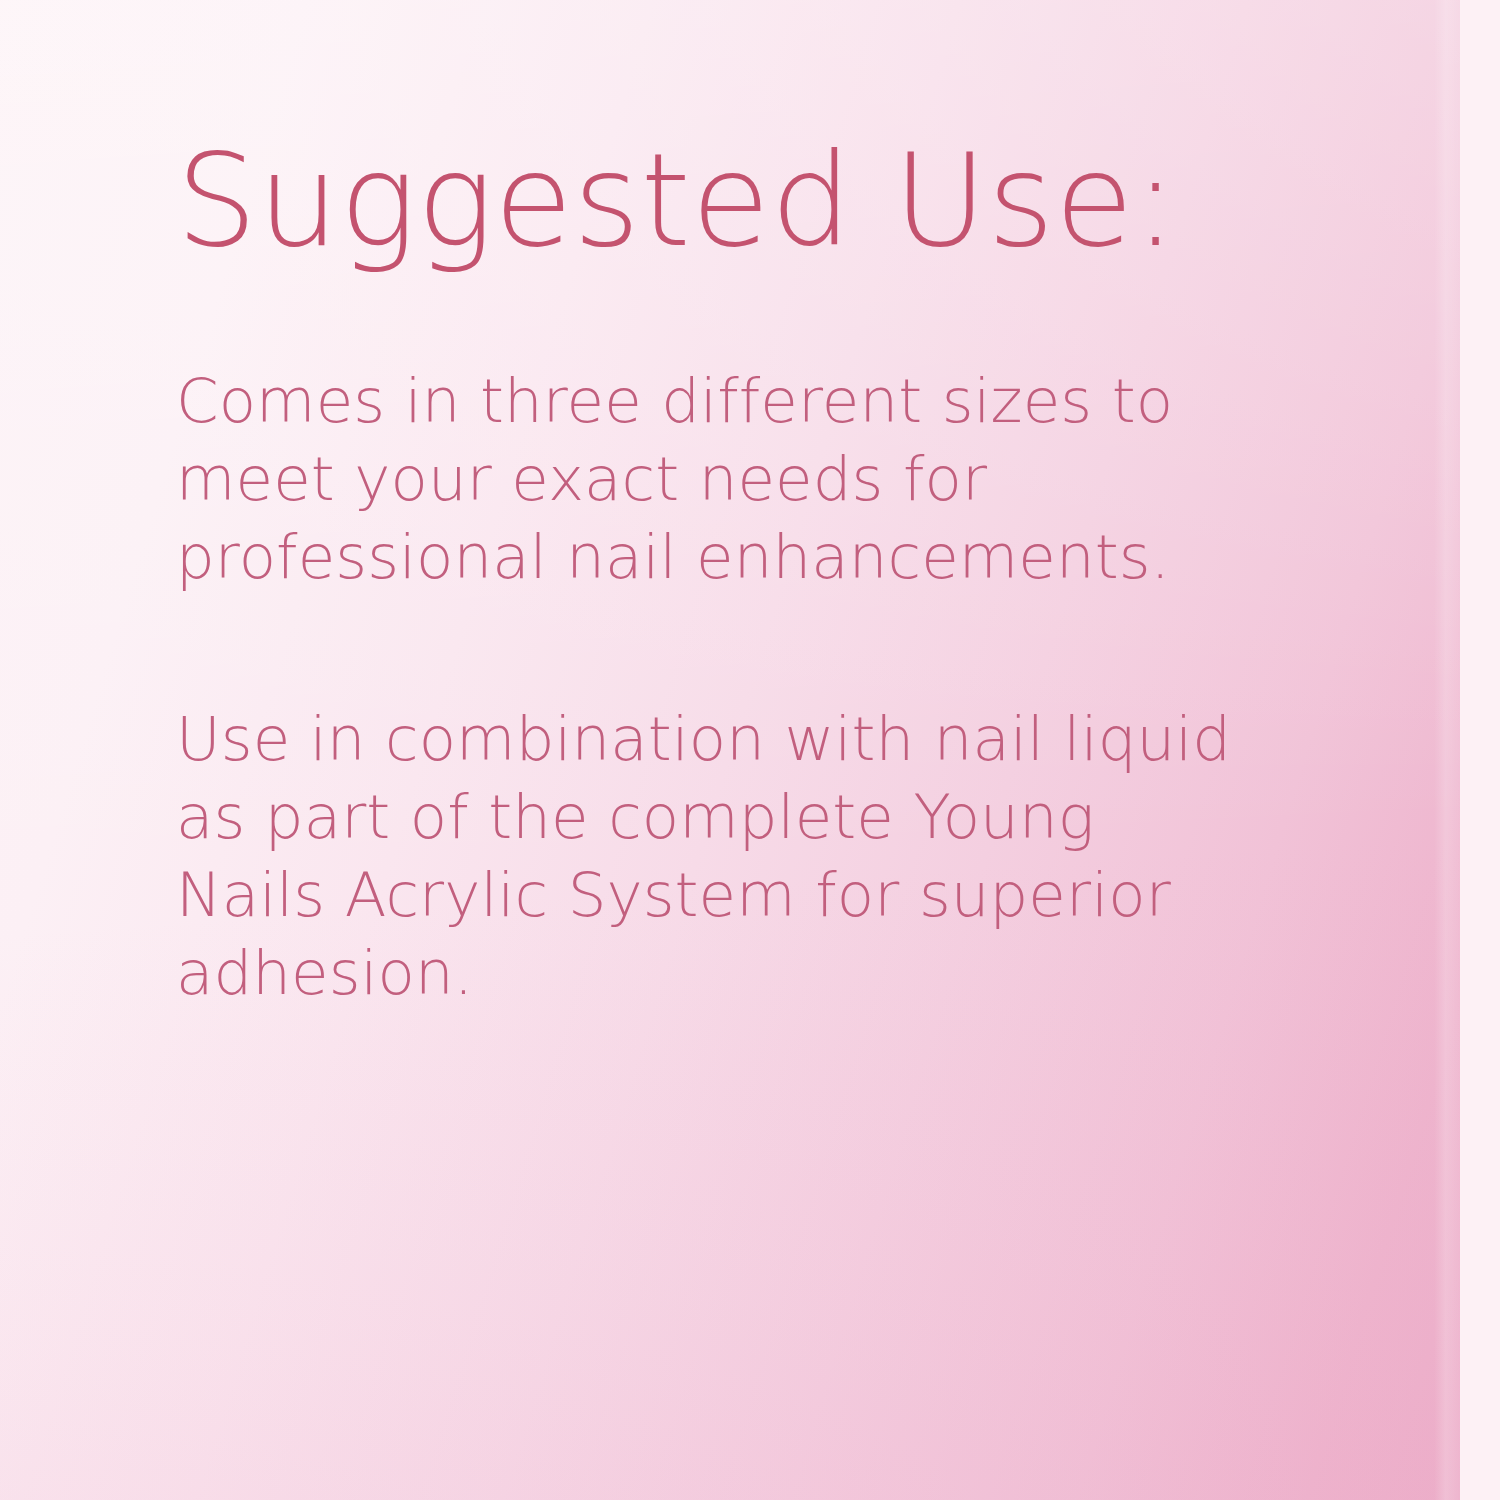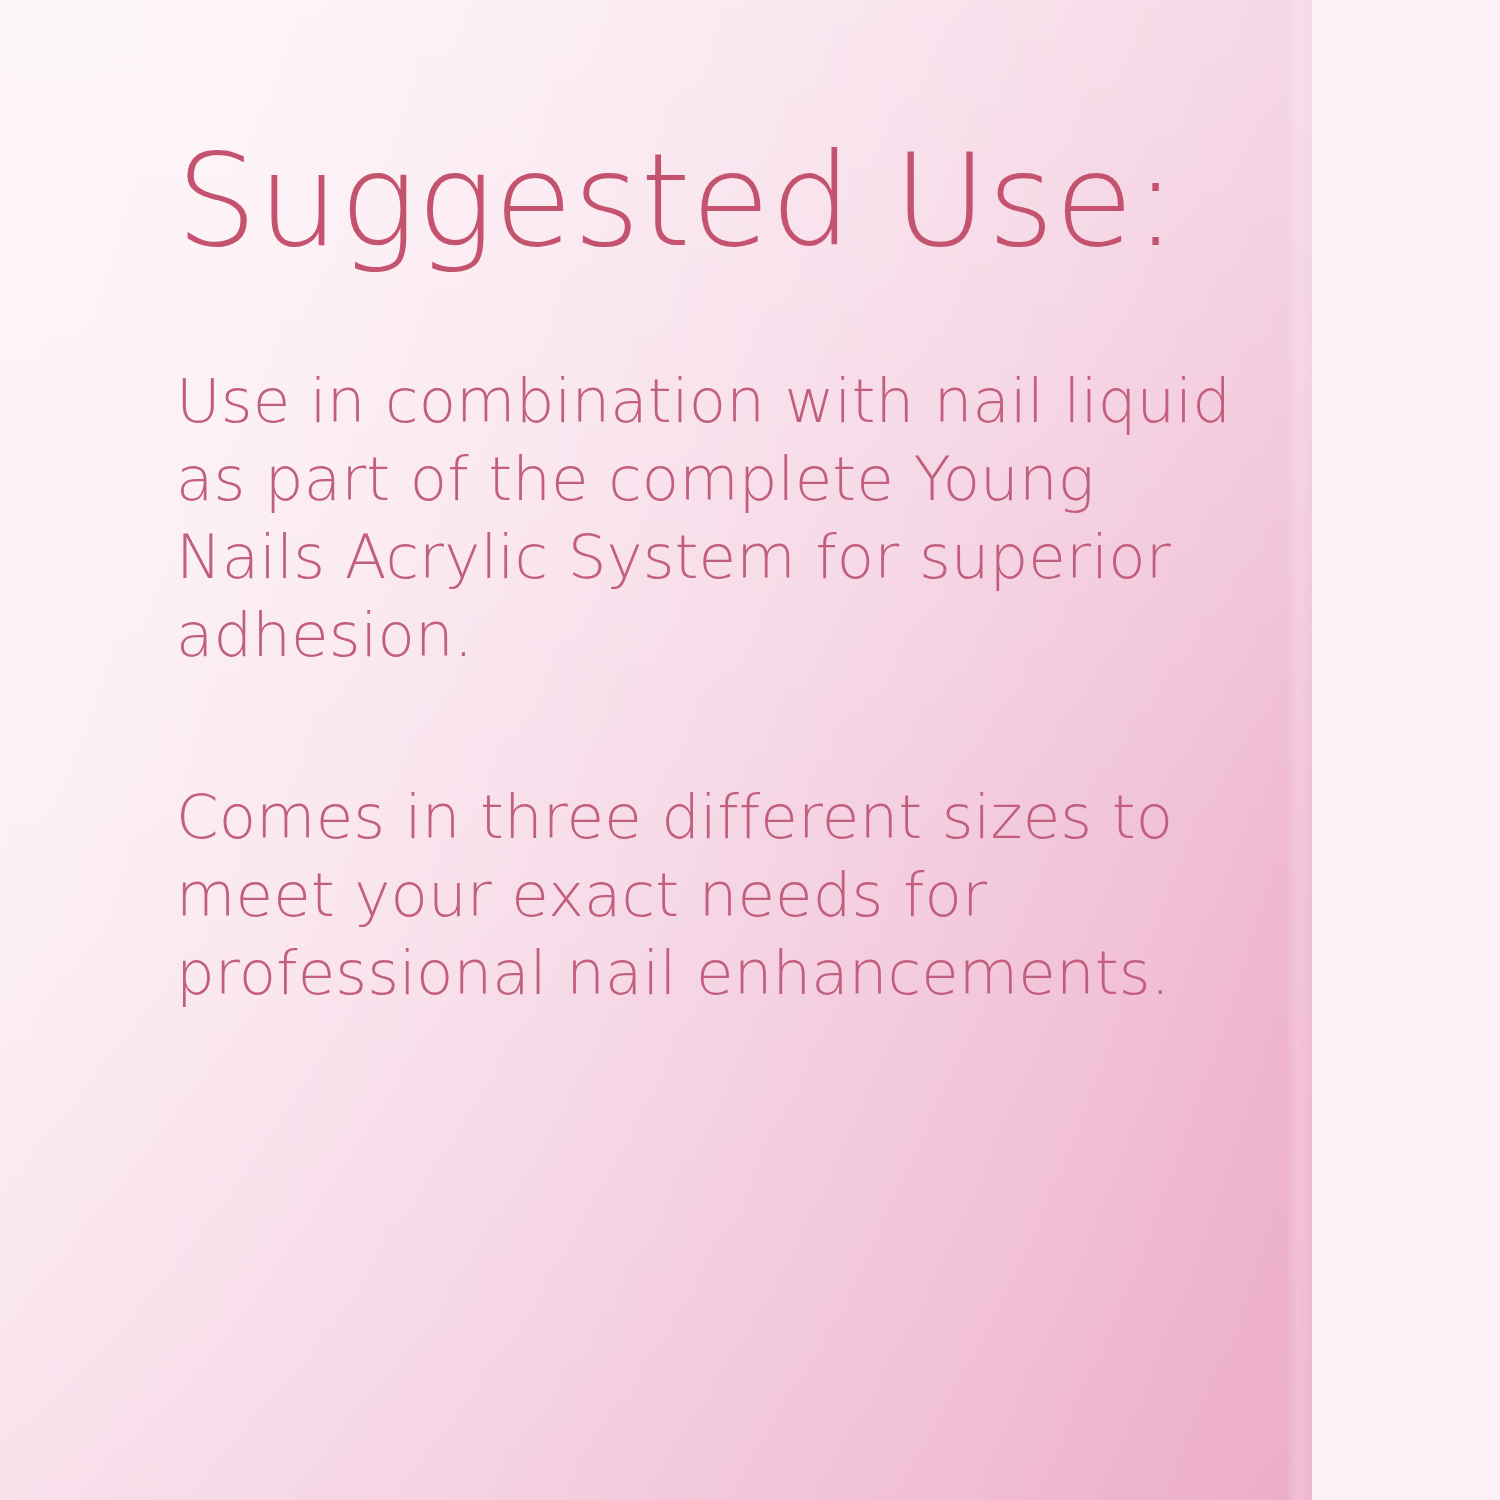--- a/index.html
+++ b/index.html
@@ -12,21 +12,21 @@
     width: 1500px;
     height: 1500px;
     overflow: hidden;
     font-family: "Liberation Sans", sans-serif;
     background: #fdf1f5;
   }
 
   
   .canvas {
     position: relative;
-    width: 1312px;
+    width: 1460px;
     height: 1500px;
     overflow: hidden;
     
     background:
       linear-gradient(
         107deg,
         #fdf2f6 0%,
         #fcf0f5 16%,
         #fae6ef 34%,
         #f7dbe8 50%,
@@ -114,21 +114,21 @@
 <body>
 
 <div class="canvas">
 
   <div class="content">
 
     <h1 class="heading">Suggested Use:</h1>
 
     <div class="body-block">
 
+      <p class="paragraph">Comes in three different sizes to meet your exact needs for professional nail enhancements.</p>
+
       <p class="paragraph">Use in combination with nail liquid as part of the complete Young Nails Acrylic System for superior adhesion.</p>
-
-      <p class="paragraph">Comes in three different sizes to meet your exact needs for professional nail enhancements.</p>
 
     </div>
 
   </div>
 
 </div>
 
 </body></html>

